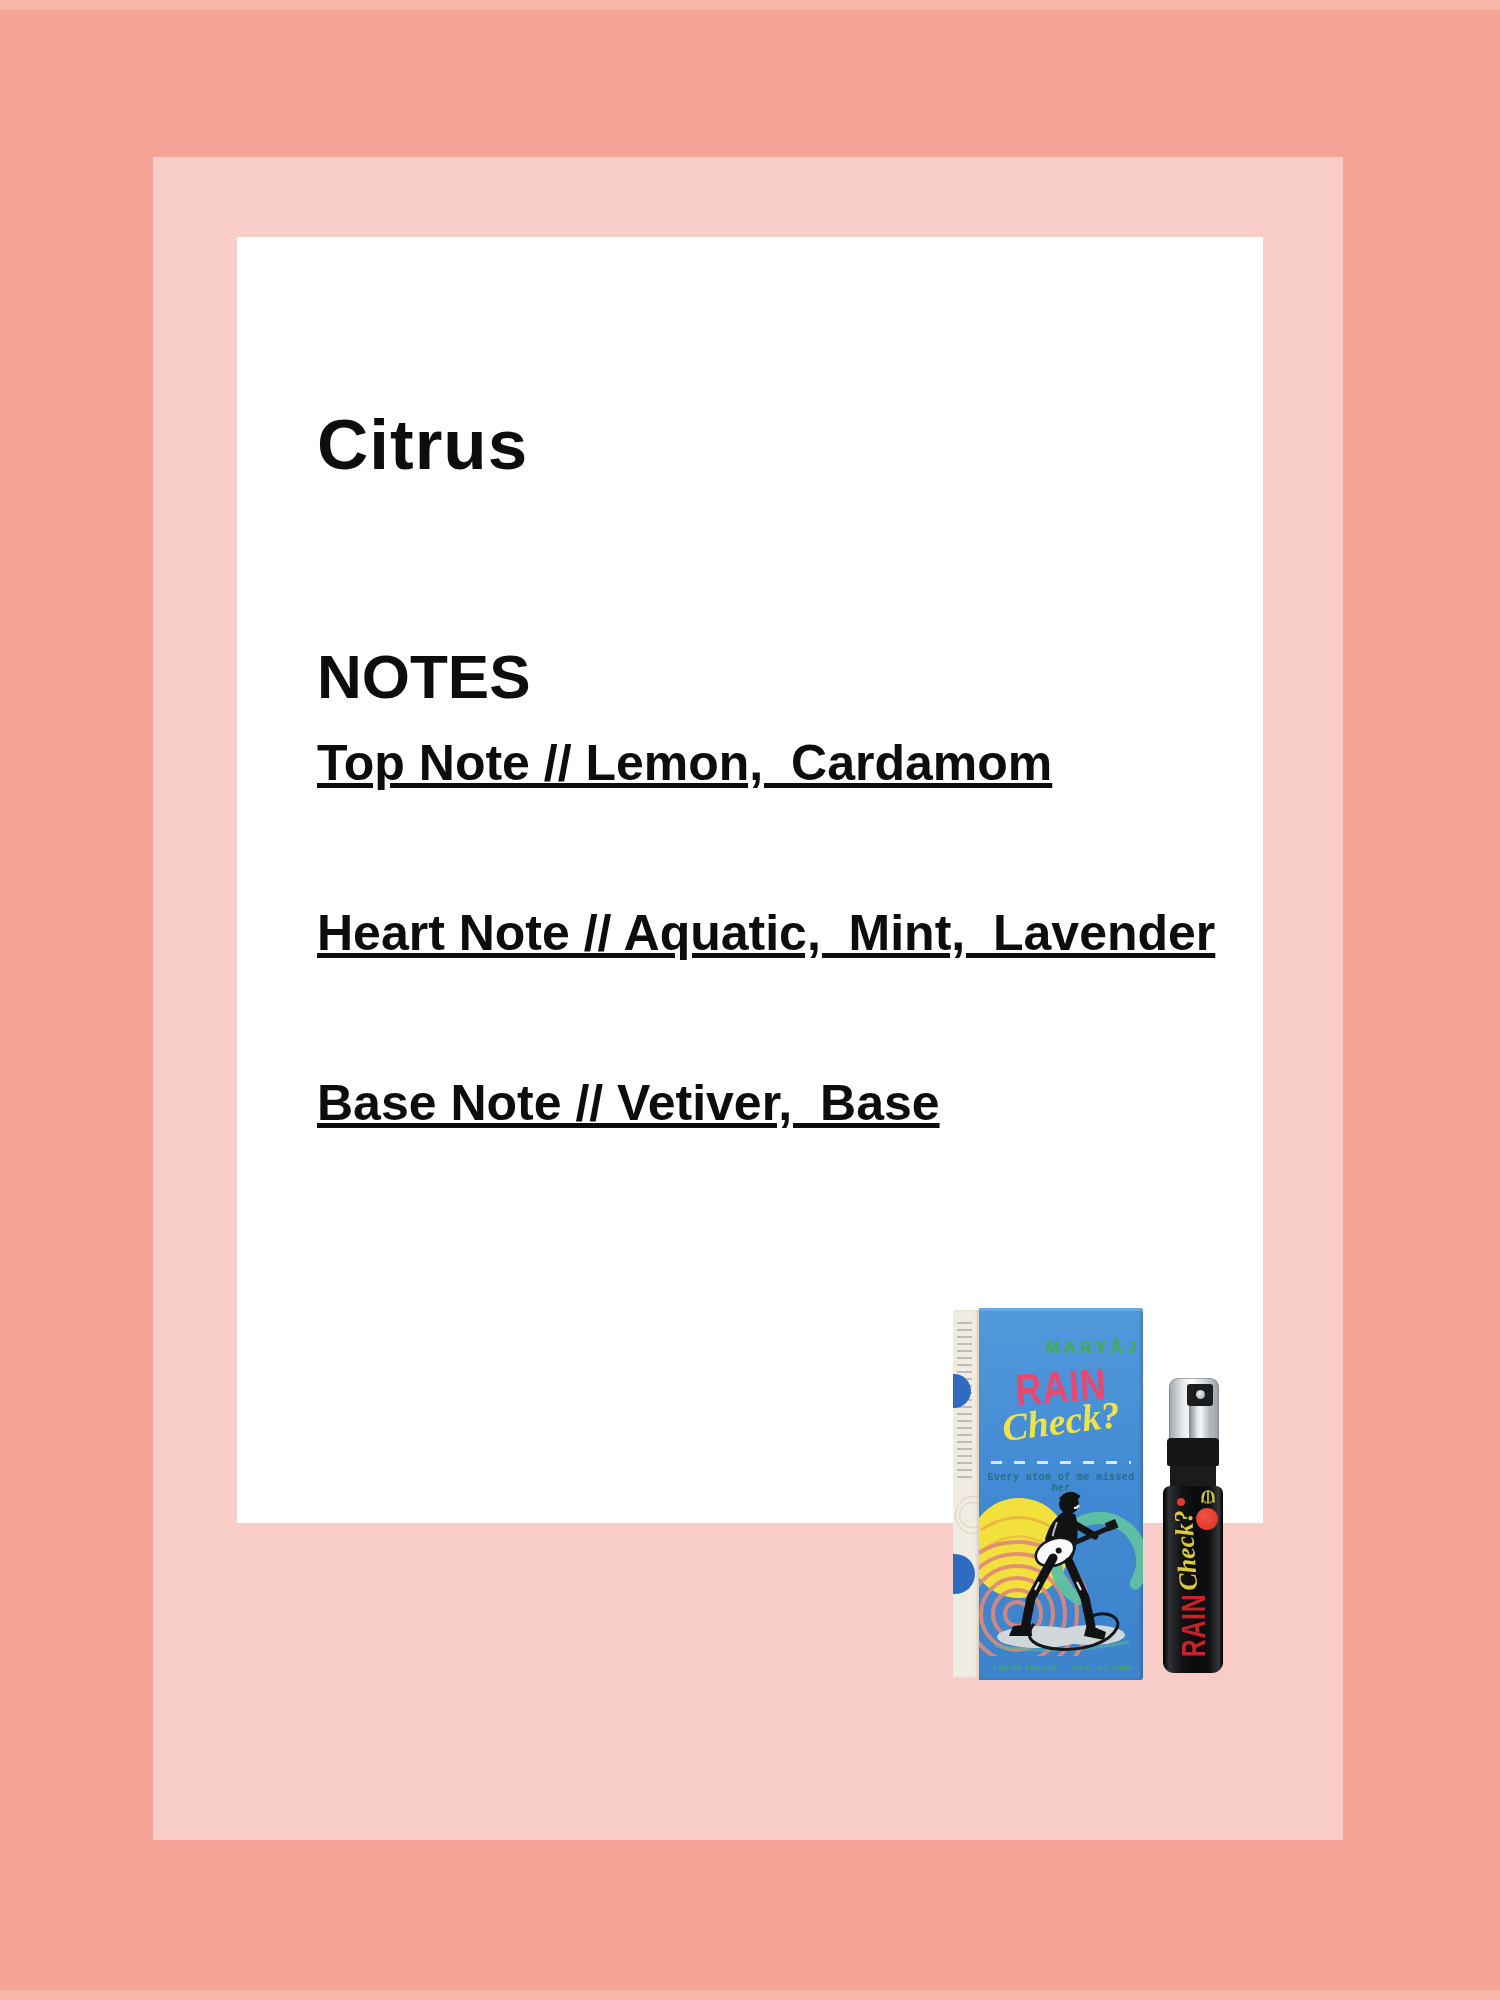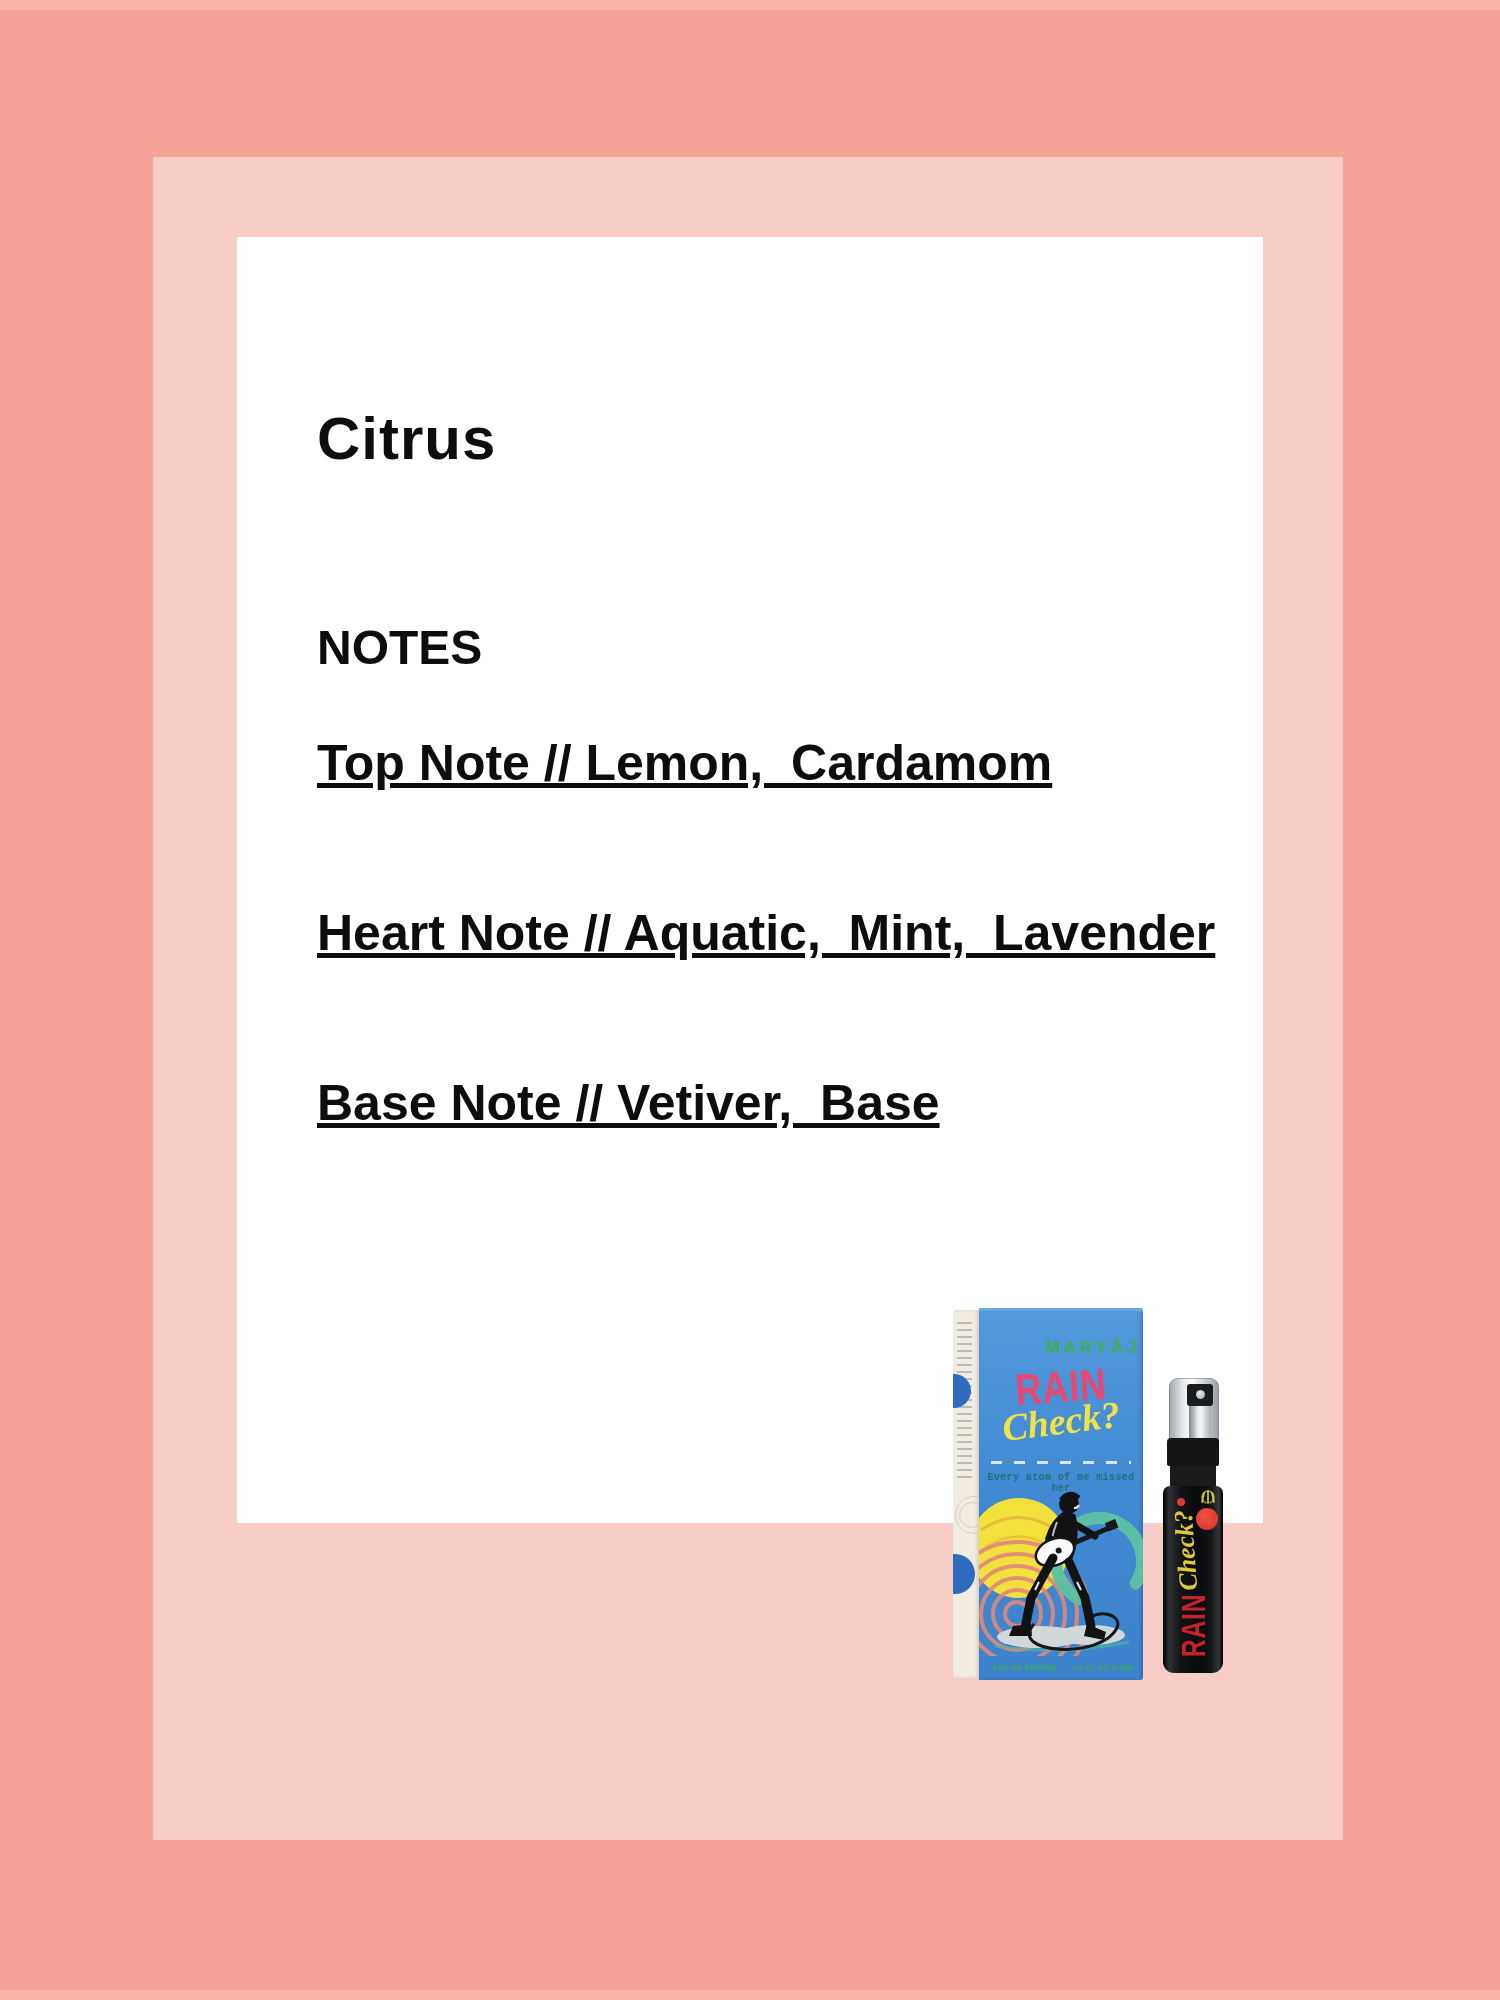--- a/index.html
+++ b/index.html
@@ -7,22 +7,22 @@
     width:1500px;height:2000px;position:relative;overflow:hidden;
     font-family:"Liberation Sans", sans-serif;background:#f5a396;
   }
   .edge-strip{position:absolute;left:0;width:100%;height:10px;background:#f8b5a8;}
   .edge-strip.top{top:0;}
   .edge-strip.bottom{bottom:0;}
   .frame{position:absolute;left:153px;top:157px;width:1190px;height:1683px;background:#f8cdc7;}
   .card{position:absolute;left:237px;top:237px;width:1026px;height:1286px;background:#ffffff;}
 
   .txt{position:absolute;color:#0d0d0d;font-weight:bold;line-height:1;white-space:pre;}
-  .title{left:317px;top:409px;font-size:60px;letter-spacing:1px;}
-  .heading{left:317px;top:624px;font-size:48px;}
+  .title{left:317px;top:409px;font-size:71px;letter-spacing:1px;}
+  .heading{left:317px;top:646px;font-size:62px;}
   .note{left:317px;font-size:50px;text-decoration:underline;}
   .note.n0{top:738px;}
   .note.n1{top:908px;}
   .note.n2{top:1078px;}
 
   
   .box{position:absolute;left:953px;top:1308px;width:190px;height:372px;}
   .box-spine{position:absolute;left:0;top:2px;width:26px;height:368px;background:#f1ece2;
     border-radius:3px 0 0 3px;overflow:hidden;box-shadow:inset -2px 0 3px rgba(120,110,90,.25);}
   .spine-lines{position:absolute;left:4px;top:12px;width:15px;height:160px;opacity:.55;

